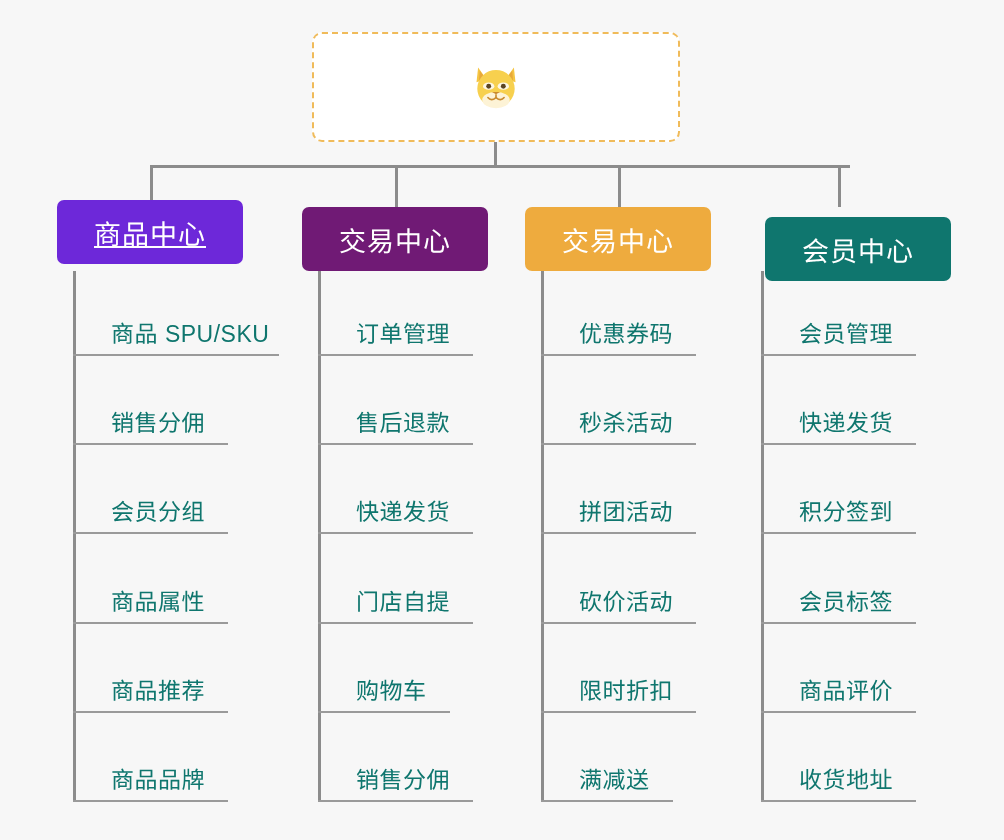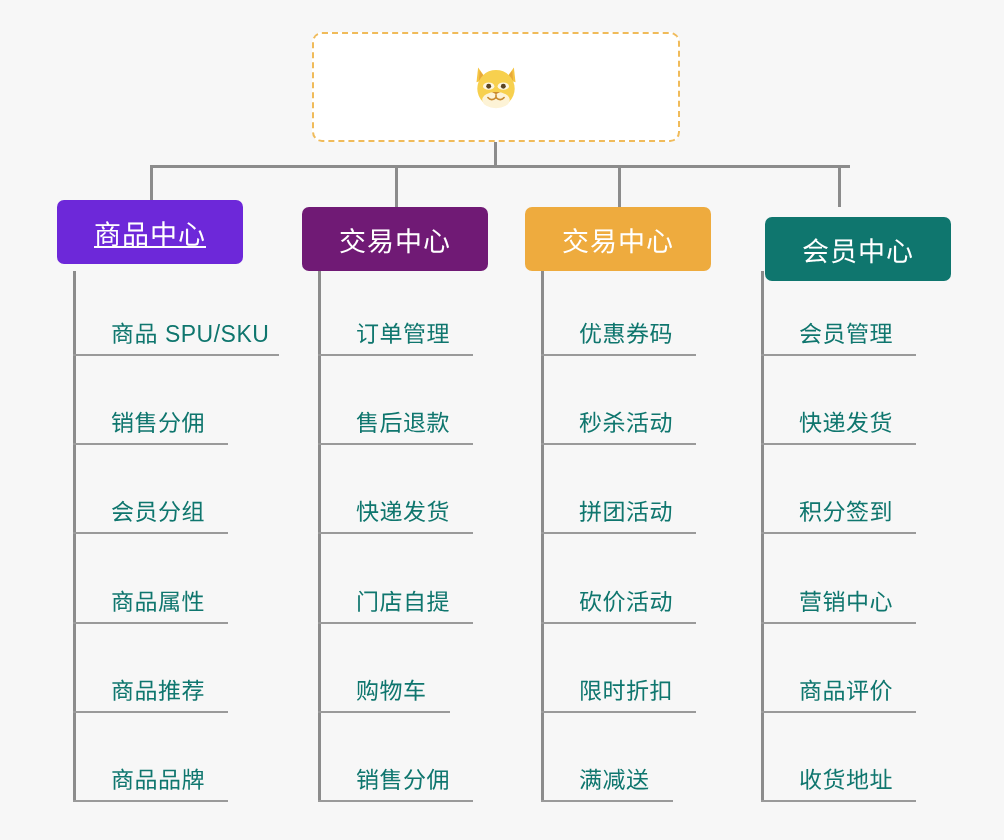--- a/index.html
+++ b/index.html
@@ -250,21 +250,21 @@
         <div class="leaf-item" style="top: 172.2px;">
           <div class="leaf-rule" style="width: 155px;"></div>
           <span class="leaf-label">快递发货</span>
         </div>
         <div class="leaf-item" style="top: 261.4px;">
           <div class="leaf-rule" style="width: 155px;"></div>
           <span class="leaf-label">积分签到</span>
         </div>
         <div class="leaf-item" style="top: 350.6px;">
           <div class="leaf-rule" style="width: 155px;"></div>
-          <span class="leaf-label">营销中心</span>
+          <span class="leaf-label">会员标签</span>
         </div>
         <div class="leaf-item" style="top: 439.8px;">
           <div class="leaf-rule" style="width: 155px;"></div>
           <span class="leaf-label">商品评价</span>
         </div>
         <div class="leaf-item" style="top: 529px;">
           <div class="leaf-rule" style="width: 155px;"></div>
           <span class="leaf-label">收货地址</span>
         </div>
       </div>

